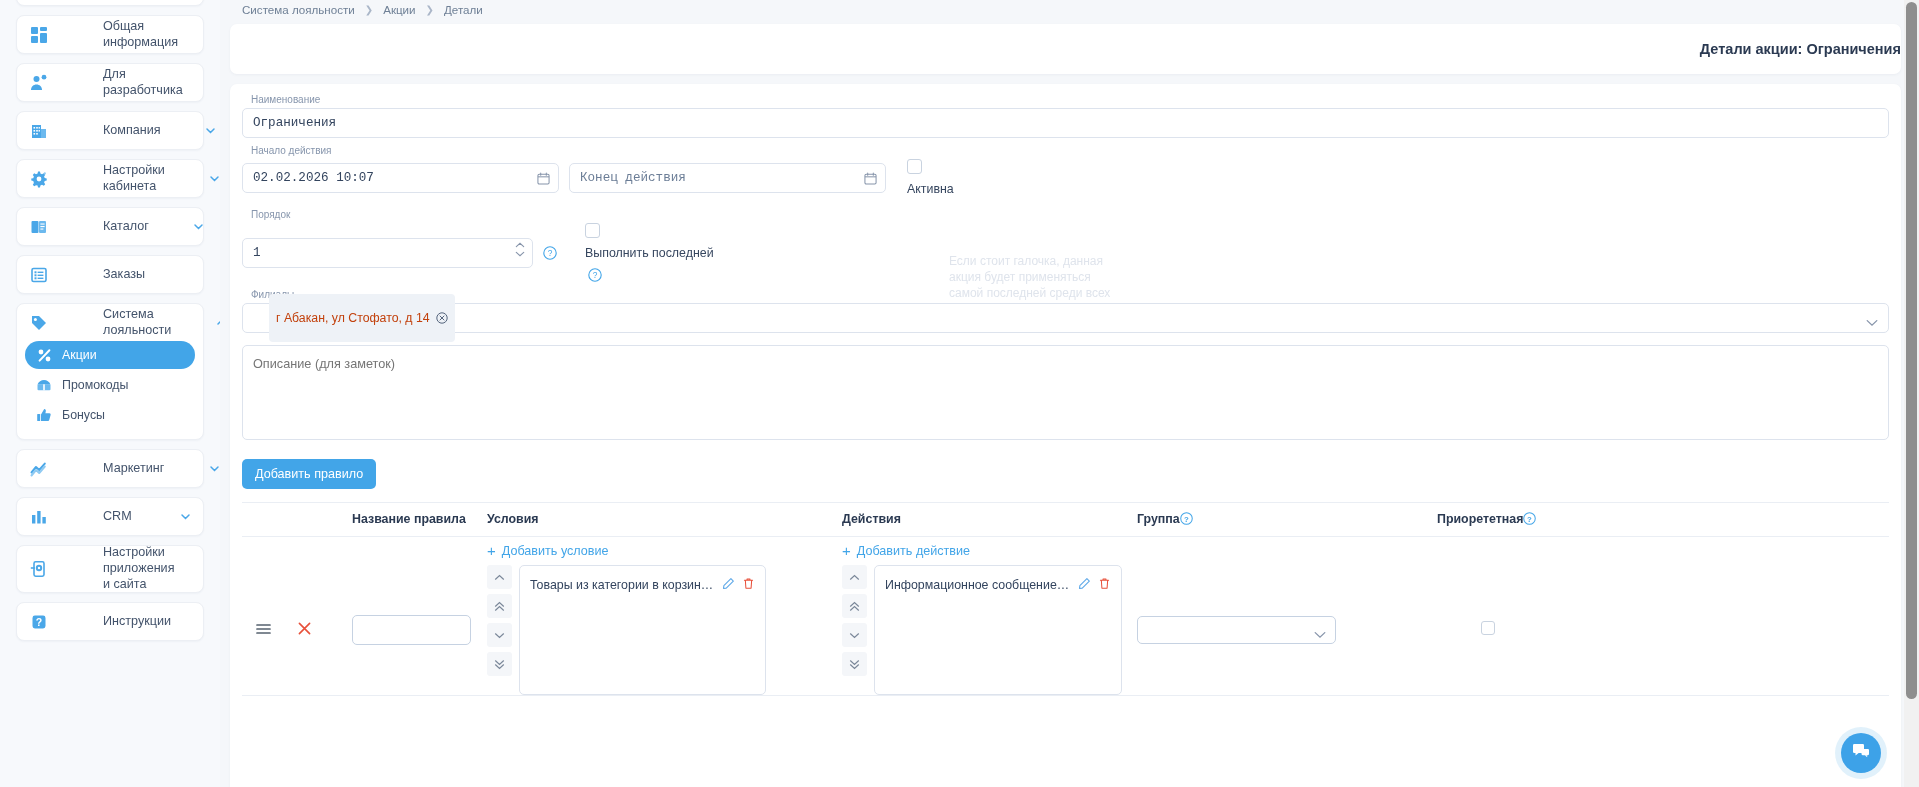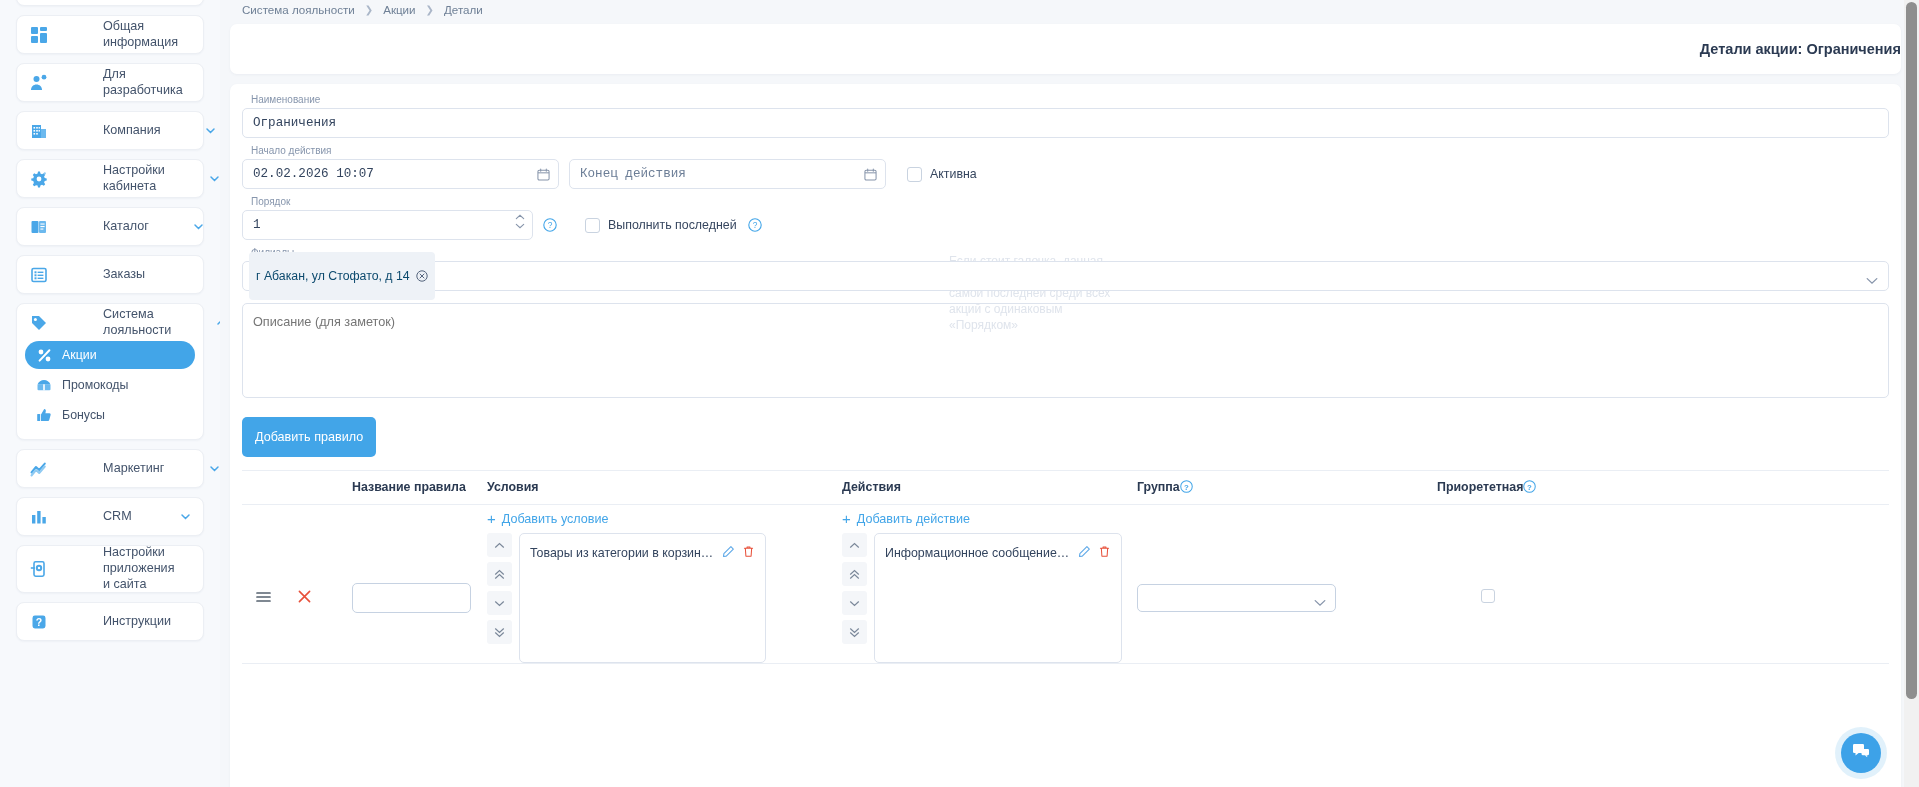--- a/index.html
+++ b/index.html
@@ -112,21 +112,21 @@
     outline: none;
   }
   .inp::placeholder { color: #6b7d96; }
   .row { display: flex; align-items: flex-start; }
 
   .date-wrap { position: relative; width: 317px; }
   .date-wrap .cal {
     position: absolute; right: 9px; top: 8px;
     width: 13px; height: 13px; color: #7f8fa6;
   }
-  .chk-wrap { display: flex; align-items: center; gap: 8px; }
+  .chk-wrap { display: flex; align-items: flex-start; gap: 8px; flex-direction: column; }
   .chkbox {
     width: 15px; height: 15px; border: 1px solid #c9d3e0;
     border-radius: 3px; background: #fff; cursor: pointer;
   }
   .chk-lbl { font-size: 12.4px; color: #36465f; }
 
   .spin-wrap { position: relative; width: 291px; }
   .spin-arrows {
     position: absolute; right: 8px; top: 4px;
     display: flex; flex-direction: column; gap: 3px; cursor: pointer;
@@ -135,22 +135,22 @@
 
   .tooltip-note {
     position: absolute;
     font-size: 12px; color: #dfe4ec; line-height: 1.33;
     width: 168px;
   }
 
   .tag {
     display: inline-flex; align-items: center; gap: 6px;
     background: #eef2f7; border-radius: 4px;
-    padding: 17px 7px; font-size: 12.3px; color: #0c4a6e;
-    margin: 0 0;
+    padding: 17px 7px; font-size: 12.3px; color: #c2410c;
+    margin: 0 20px;
   }
   .tag-x { width: 12px; height: 12px; cursor: pointer; color:#55657d; }
 
   .select-box {
     width: 100%; height: 30px;
     border: 1px solid #dde3ed; border-radius: 5px;
     background: #fff; display: flex; align-items: center;
     padding: 0 6px; position: relative; cursor: pointer;
   }
   .select-chev { position: absolute; right: 10px; top: 9px; color: #7f8fa6; }
@@ -159,21 +159,21 @@
     width: 100%; height: 95px;
     border: 1px solid #dde3ed; border-radius: 5px;
     background: #fff; font-size: 12.7px; color: #33445e;
     padding: 11px 10px; resize: none; outline: none;
     font-family: "Liberation Sans", sans-serif;
   }
   .textarea::placeholder { color: #5d7characters; }
 
   .btn-primary {
     background: #42a5e8; color: #fff; border: none;
-    border-radius: 5px; height: 40px; padding: 0 13px;
+    border-radius: 5px; height: 30px; padding: 0 13px;
     font-size: 12.6px; cursor: pointer;
     font-family: "Liberation Sans", sans-serif;
   }
 
   table.rules { width: 100%; border-collapse: collapse; margin-top: 13px; }
   table.rules th {
     font-size: 12.4px; font-weight: bold; color: #2b3a52;
     text-align: left; padding: 9px 0 10px 0;
     border-top: 1px solid #eaeef4;
     border-bottom: 1px solid #eaeef4;
@@ -539,21 +539,21 @@
                 </svg>
             </span>
           </div>
           <div class="chk-wrap" style="margin-left:11px;">
             <span class="chkbox"></span>
             <span class="chk-lbl">Активна</span>
           </div>
         </div>
       </div>
 
-      <div style="margin-top:7px;">
+      <div style="margin-top:13px;">
         <div class="fld-label">Порядок</div>
         <div class="row" style="gap:10px; align-items:center;">
           <div class="spin-wrap">
             <input class="inp" value="1" style="">
             <span class="spin-arrows">
               <svg width="10" height="6" viewBox="0 0 10 6">
                   <path d="M1.3 4.6L5 1.3l3.7 3.3" stroke="#8694aa" stroke-width="1.1" fill="none" stroke-linecap="round"></path>
                 </svg>
               <svg width="10" height="6" viewBox="0 0 10 6">
                   <path d="M1.3 1.4L5 4.7l3.7-3.3" stroke="#8694aa" stroke-width="1.1" fill="none" stroke-linecap="round"></path>

